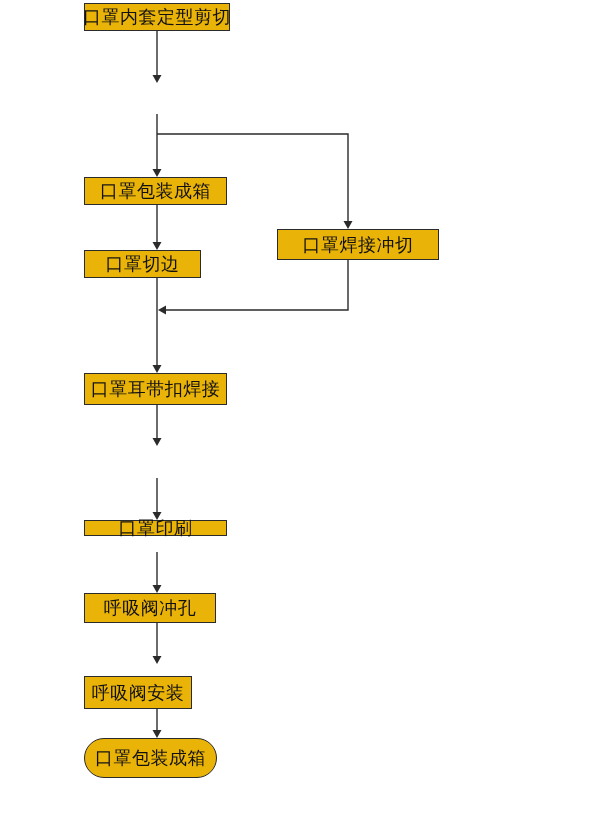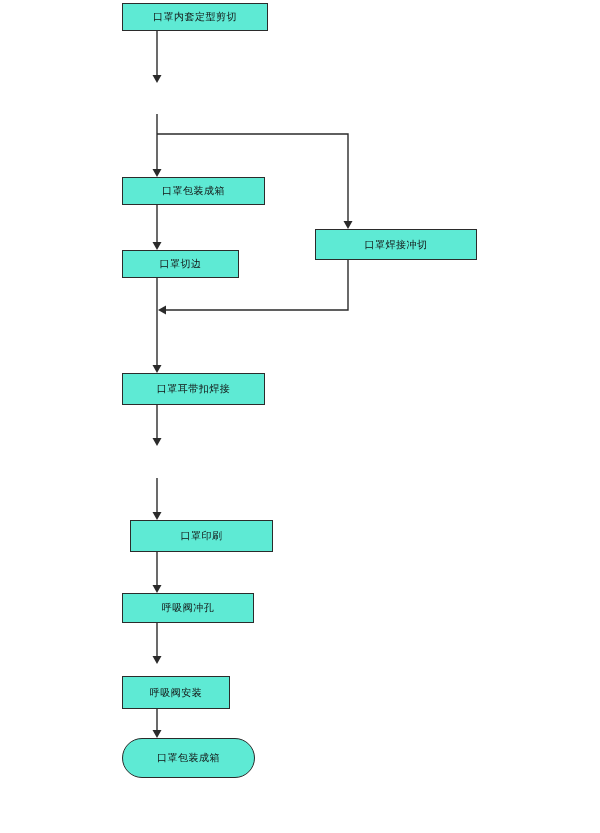--- a/index.html
+++ b/index.html
@@ -24,29 +24,28 @@
     fill: none;
   }
   svg.edges polygon {
     fill: var(--line, #2b2b2b);
     stroke: none;
   }
   .node {
     position: absolute;
     box-sizing: border-box;
     border: 1.5px solid var(--line, #2b2b2b);
-    background: #5eead4;
+    background: #eab308;
     display: flex;
     align-items: center;
     justify-content: center;
-    font-size: 10px;
+    font-size: 18px;
     letter-spacing: 0.5px;
     color: var(--text, #111111);
     white-space: nowrap;
-    margin-left: 38px;
   }
   .node.terminator { border-radius: 20px; }
 </style>
 </head>
 <body>
 
 <div class="canvas">
 
   <svg class="edges" viewBox="0 0 600 833">
     <g>
@@ -110,21 +109,21 @@
 
   <div class="node" style="left:277px; top:229px; width:162px; height:31px">
     <span>口罩焊接冲切</span>
   </div>
 
   <div class="node" style="left:84px; top:373px; width:143px; height:32px">
     <span>口罩耳带扣焊接</span>
   </div>
 
 
-  <div class="node" style="left:92px; top:520px; width:143px; height:32px">
+  <div class="node" style="left:84px; top:520px; width:143px; height:16px">
     <span>口罩印刷</span>
   </div>
 
   <div class="node" style="left:84px; top:593px; width:132px; height:30px">
     <span>呼吸阀冲孔</span>
   </div>
 
   <div class="node" style="left:84px; top:676px; width:108px; height:33px">
     <span>呼吸阀安装</span>
   </div>

